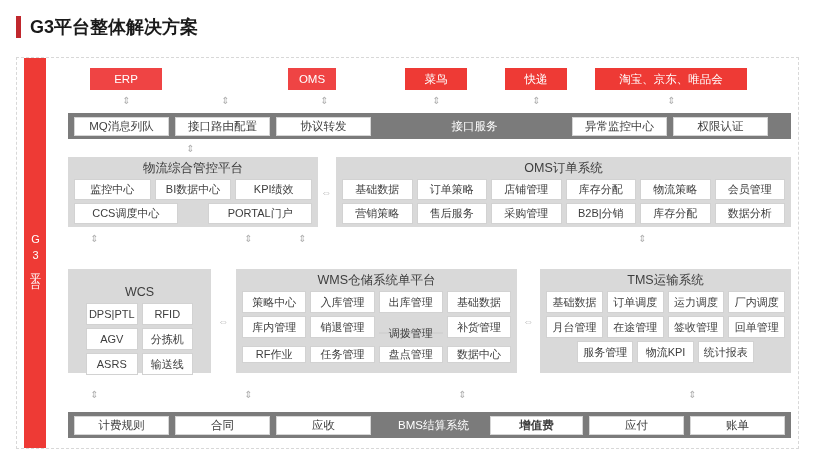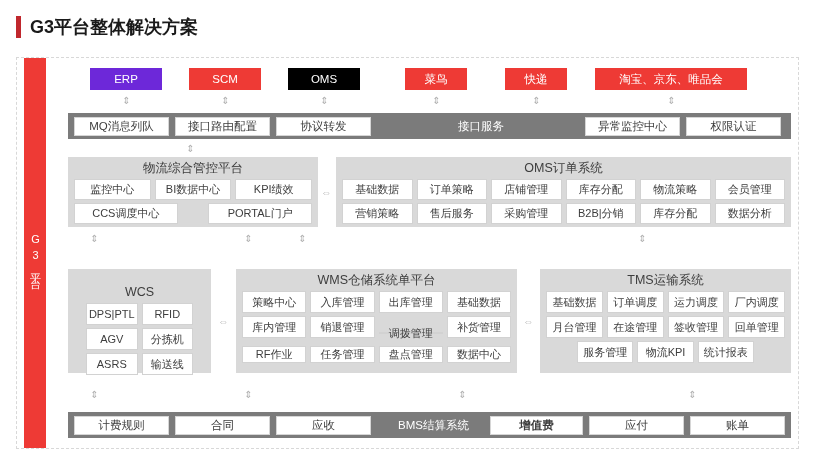--- a/index.html
+++ b/index.html
@@ -188,44 +188,43 @@
 
 <div class="diagram"></div>
 
 <div class="left-bar">
   <div class="left-bar-text">G3平台</div>
 </div>
 
 <div class="content">
 
   <div class="ext-row" id="ext-row">
-      <div class="chip" style="left: 22px; width: 72px; background: #6d28d9;">ERP</div>
-      <div class="chip" style="left: 121px; width: 72px; background: rgb(238, 58, 53);">SCM</div>
-      <div class="chip" style="left: 220px; width: 72px; background: #000000;">OMS</div>
+      <div class="chip" style="left: 22px; width: 72px; background: #ef4444;">ERP</div>
+      <div class="chip" style="left: 220px; width: 48px; background: #ef4444;">OMS</div>
       <div class="chip" style="left: 337px; width: 62px; background: rgb(238, 58, 53);">菜鸟</div>
       <div class="chip" style="left: 437px; width: 62px; background: rgb(238, 58, 53);">快递</div>
       <div class="chip" style="left: 527px; width: 152px; background: rgb(238, 58, 53);">淘宝、京东、唯品会</div>
     </div>
 
   <div id="ext-arrows">
       <div class="vArrow" style="left: 54px; top: 38px;">⇕</div>
       <div class="vArrow" style="left: 153px; top: 38px;">⇕</div>
       <div class="vArrow" style="left: 252px; top: 38px;">⇕</div>
       <div class="vArrow" style="left: 364px; top: 38px;">⇕</div>
       <div class="vArrow" style="left: 464px; top: 38px;">⇕</div>
       <div class="vArrow" style="left: 599px; top: 38px;">⇕</div>
     </div>
 
   <div class="band" style="left: 0px; top: 56px; width: 723px; height: 26px; background: rgb(123, 123, 123); padding: 0px 6px;" id="iface-band">
       <div class="wbox" style="height: 19px; width: 95px; margin-right: 6px;">MQ消息列队</div>
       <div class="wbox" style="height: 19px; width: 95px; margin-right: 6px;">接口路由配置</div>
       <div class="wbox" style="height: 19px; width: 95px; margin-right: 6px;">协议转发</div>
       <div class="band-label" style="flex: 1 1 0%;">接口服务</div>
       <div class="wbox" style="height: 19px; width: 95px; margin-right: 6px;">异常监控中心</div>
-      <div class="wbox" style="height: 19px; width: 95px; margin-right: 4px;">权限认证</div>
+      <div class="wbox" style="height: 19px; width: 95px; margin-right: 17px;">权限认证</div>
     </div>
 
   <div class="vArrow" style="left:118px; top:86px;">⇕</div>
 
   <div class="panel" id="panel-r2-0" style="left: 0px; top: 100px; width: 250px; height: 70px; padding: 0px;">
       <div class="panel-title" style="height: 22px; line-height: 22px;">物流综合管控平台</div>
       <div style="display: flex; padding: 0px 4px 3px; height: 21px;">
         <div class="cell" style="flex: 1 1 0%; margin: 0px 2px;">监控中心</div>
         <div class="cell" style="flex: 1 1 0%; margin: 0px 2px;">BI数据中心</div>
         <div class="cell" style="flex: 1 1 0%; margin: 0px 2px;">KPI绩效</div>

